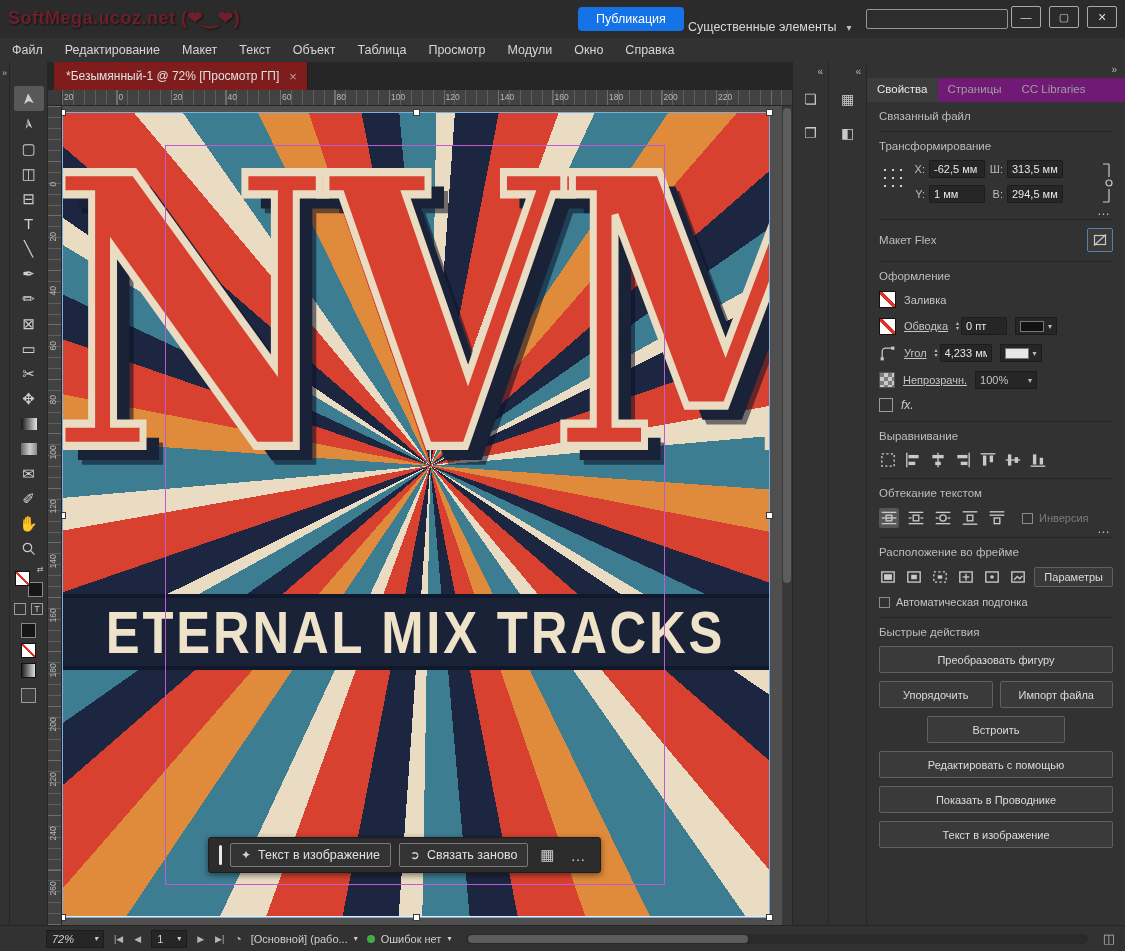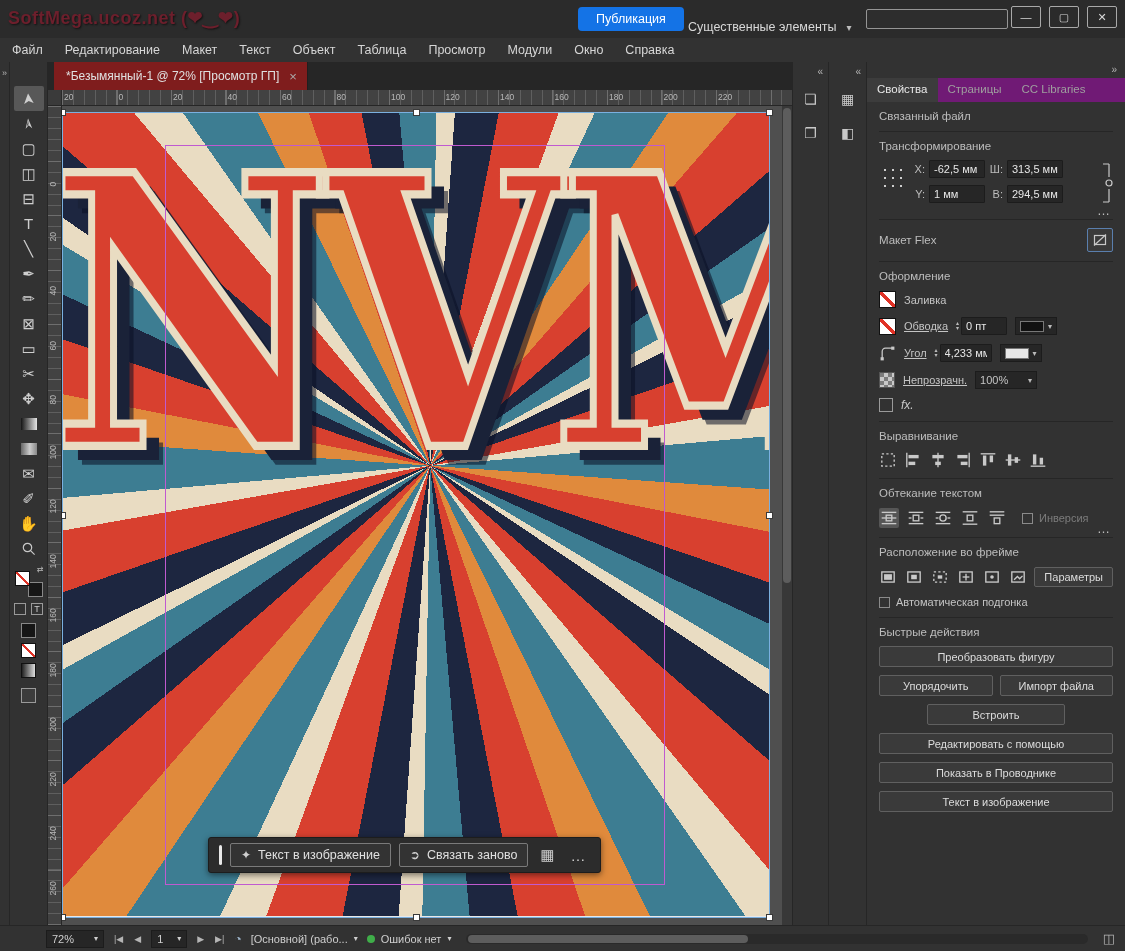--- a/index.html
+++ b/index.html
@@ -179,41 +179,41 @@
   .fxsq { width:14px; height:14px; border:1px solid #9a9a9a; }
   .fxtext { font-style:italic; color:#c9c9c9; font-size:12px; cursor:pointer; }
   .icon-row { display:flex; align-items:center; gap:7px; margin-top:9px; }
   .icon-row svg { cursor:pointer; flex:0 0 auto; }
   .iconbox { width:20px; height:20px; display:flex; align-items:center; justify-content:center;
              border-radius:2px; cursor:pointer; }
   .iconbox.sel { background:#565656; }
   .checkrow { display:flex; align-items:center; gap:6px; margin-top:9px; cursor:pointer; }
   .checkbox { width:11px; height:11px; border:1px solid #8a8a8a; background:transparent; }
   .dim { color:#7c7c7c; }
-  .qbtn { display:block; width:100%; height:21px; background:#3a3a3a; border:1px solid #606060;
+  .qbtn { display:block; width:100%; height:27px; background:#3a3a3a; border:1px solid #606060;
           border-radius:2px; color:#dcdcdc; font-size:11px; cursor:pointer; margin-top:8px;
           font-family:"Liberation Sans", sans-serif; overflow:hidden; white-space:nowrap; }
   .qrow { display:flex; gap:7px; }
   .qrow .qbtn { flex:1; }
   .qbtn.narrow { width:138px; margin-left:auto; margin-right:auto; }
   .params-btn { height:20px; background:#3a3a3a; border:1px solid #606060; border-radius:2px;
                 color:#dcdcdc; font-size:11px; padding:0 9px; cursor:pointer; margin-left:auto;
                 font-family:"Liberation Sans", sans-serif; }
 
   
   .vscroll { position:absolute; right:0; top:0; bottom:0; width:10px; background:#383838; }
   .vscroll .thumb { position:absolute; left:1px; right:1px; top:2px; height:58%;
                     background:#5d5d5d; border-radius:4px; cursor:grab; }
 
   
   .statusbar { position:absolute; left:0; bottom:0; width:100%; height:26px; background:#323232;
                border-top:1px solid #262626; display:flex; align-items:center; gap:9px;
                padding-left:46px; font-size:11px; color:#cfcfcf; }
   .zoom-dd { width:58px; height:18px; background:#262626; border:1px solid #1c1c1c; display:flex;
-             align-items:center; justify-content:space-between; padding:0 5px; cursor:pointer; }
+             align-items:center; justify-content:space-between; padding:0 5px; cursor:pointer;font-style:italic; }
   .navbtn { color:#b5b5b5; font-size:9px; cursor:pointer; padding:0 1px; }
   .page-dd { width:36px; height:18px; background:#262626; border:1px solid #1c1c1c; display:flex;
              align-items:center; justify-content:space-between; padding:0 5px; cursor:pointer; }
   .sync-ic { color:#9fb6cc; font-size:12px; cursor:pointer; }
   .layer-dd { display:flex; align-items:center; gap:6px; cursor:pointer; max-width:150px;
               white-space:nowrap; }
   .dot { width:8px; height:8px; border-radius:50%; display:inline-block; }
   .preflight { display:flex; align-items:center; gap:6px; cursor:pointer; }
   .hscroll { flex:1; height:10px; background:#2a2a2a; border-radius:5px; margin:0 6px;
              position:relative; }
@@ -381,20 +381,23 @@
             <span>180</span>
             <span>200</span>
             <span>220</span>
             <span>240</span>
             <span>260</span>
           </div>
         <div class="canvas">
 
           <div class="poster">
             <div class="headline">NVM</div>
+            <div class="banner">
+              <span class="banner-text">ETERNAL MIX TRACKS</span>
+            </div>
           </div>
 
           <div class="margin-guide"></div>
 
           <div class="sel-frame">
             <div class="handle" style="left:-4px;top:-4px"></div>
             <div class="handle" style="left:350px;top:-4px"></div>
             <div class="handle" style="right:-4px;top:-4px"></div>
             <div class="handle" style="left:-4px;top:399px"></div>
             <div class="handle" style="right:-4px;top:399px"></div>

